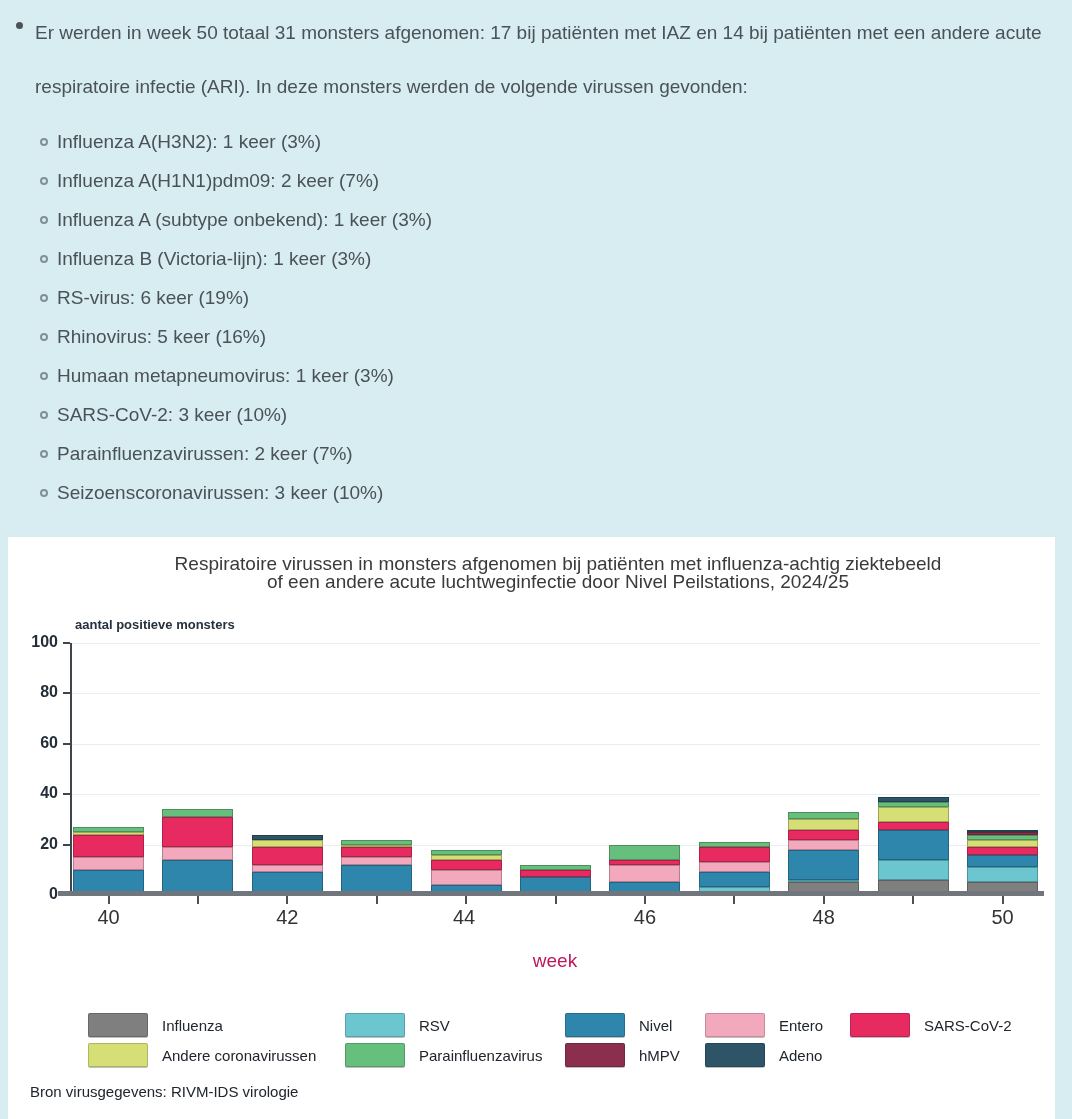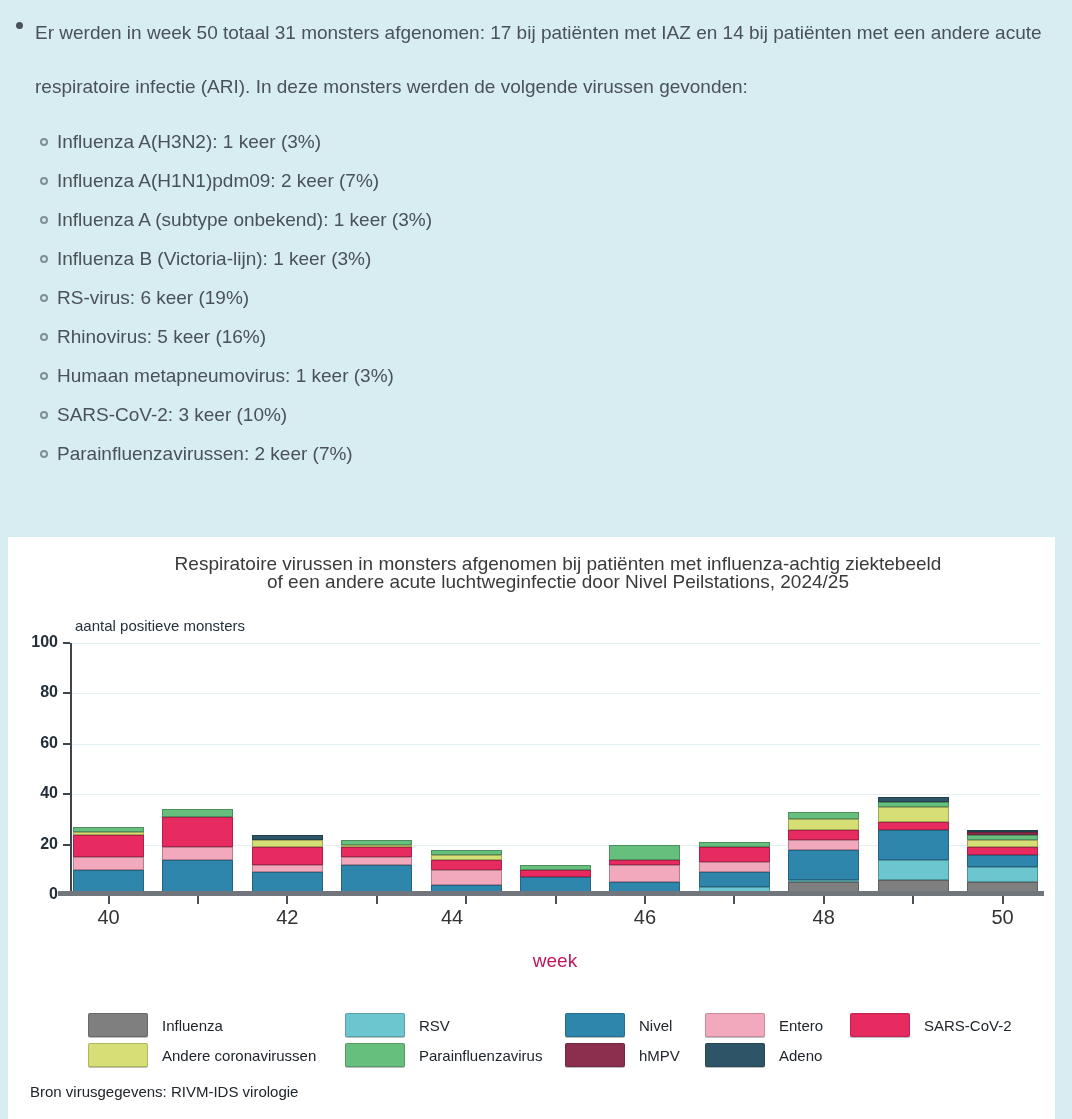--- a/index.html
+++ b/index.html
@@ -40,21 +40,21 @@
     width:1047px; height:582px;
     background:#ffffff;
   }
   .chart-title {
     position:absolute; left:60px; width:980px; top:16px;
     text-align:center; font-size:19px; color:#3a3a3a;
   }
   .chart-title.line2 { top:34px; }
   .y-axis-title {
     position:absolute; left:67px; top:80px;
-    font-size:15px; font-weight:normal; color:#24313c;
+    font-size:13px; font-weight:bold; color:#24313c;
   }
   .plot {
     position:absolute; left:62px; top:106px;
     width:970px; height:252px;
   }
   .gridline {
     position:absolute; left:0; width:100%; height:1px;
     background:#e4eff3;
   }
   .y-axis-line {
@@ -149,20 +149,24 @@
           <span class="circle"></span>
           <span>Humaan metapneumovirus: 1 keer (3%)</span>
         </li>
       <li class="virus-item">
           <span class="circle"></span>
           <span>SARS-CoV-2: 3 keer (10%)</span>
         </li>
       <li class="virus-item">
           <span class="circle"></span>
           <span>Parainfluenzavirussen: 2 keer (7%)</span>
+        </li>
+      <li class="virus-item">
+          <span class="circle"></span>
+          <span>Seizoenscoronavirussen: 3 keer (10%)</span>
         </li>
     </ul>
   </section>
 
   <section class="panel">
     <div class="chart-title">Respiratoire virussen in monsters afgenomen bij patiënten met influenza-achtig ziektebeeld</div>
     <div class="chart-title line2">of een andere acute luchtweginfectie door Nivel Peilstations, 2024/25</div>
     <div class="y-axis-title">aantal positieve monsters</div>
 
     <div class="plot">
@@ -283,21 +287,21 @@
         <div class="x-tick" style="left: 546.5px;"></div>
         <div class="x-tick" style="left: 635.9px;"></div>
         <div class="x-tick" style="left: 725.3px;"></div>
         <div class="x-tick" style="left: 814.7px;"></div>
         <div class="x-tick" style="left: 904.1px;"></div>
         <div class="x-tick" style="left: 993.5px;"></div>
       </div>
     <div id="xlabels">
         <div class="x-label" style="left: 65.5px;">40</div>
         <div class="x-label" style="left: 244.3px;">42</div>
-        <div class="x-label" style="left: 409px;">44</div>
+        <div class="x-label" style="left: 421px;">44</div>
         <div class="x-label" style="left: 601.9px;">46</div>
         <div class="x-label" style="left: 780.7px;">48</div>
         <div class="x-label" style="left: 959.5px;">50</div>
       </div>
 
     <div class="x-axis-title">week</div>
 
     <div class="legend" id="legend">
         <div class="legend-item">
           <span class="swatch" style="background: rgb(127, 127, 127);"></span>

